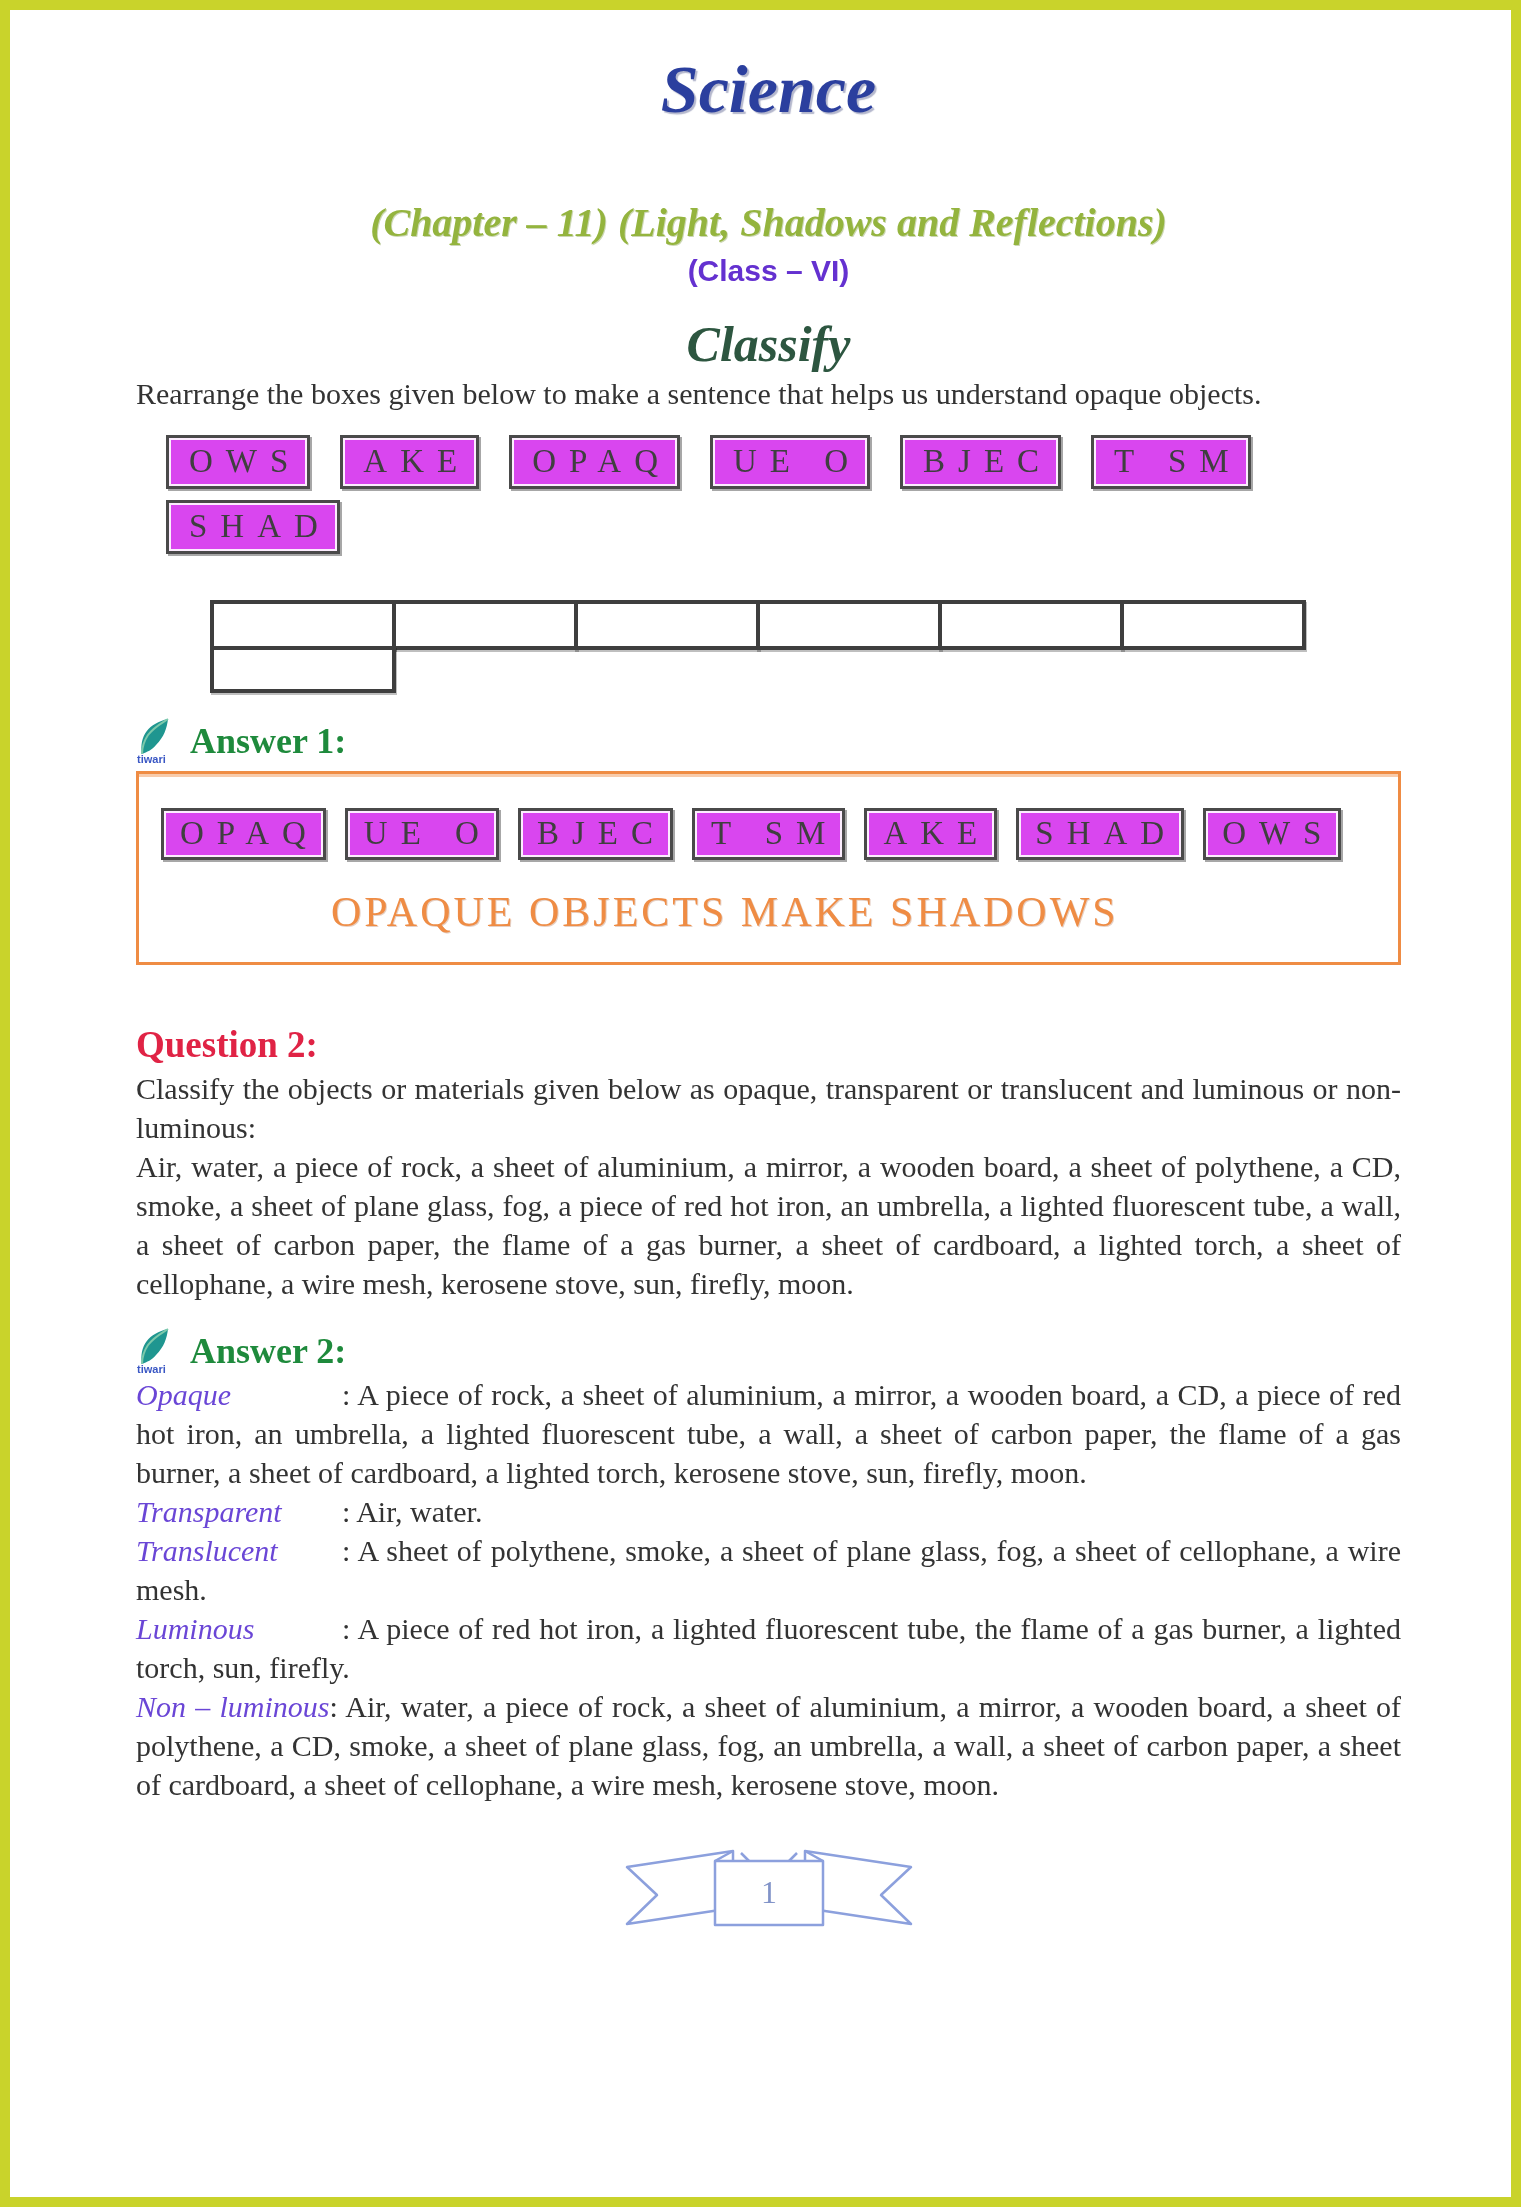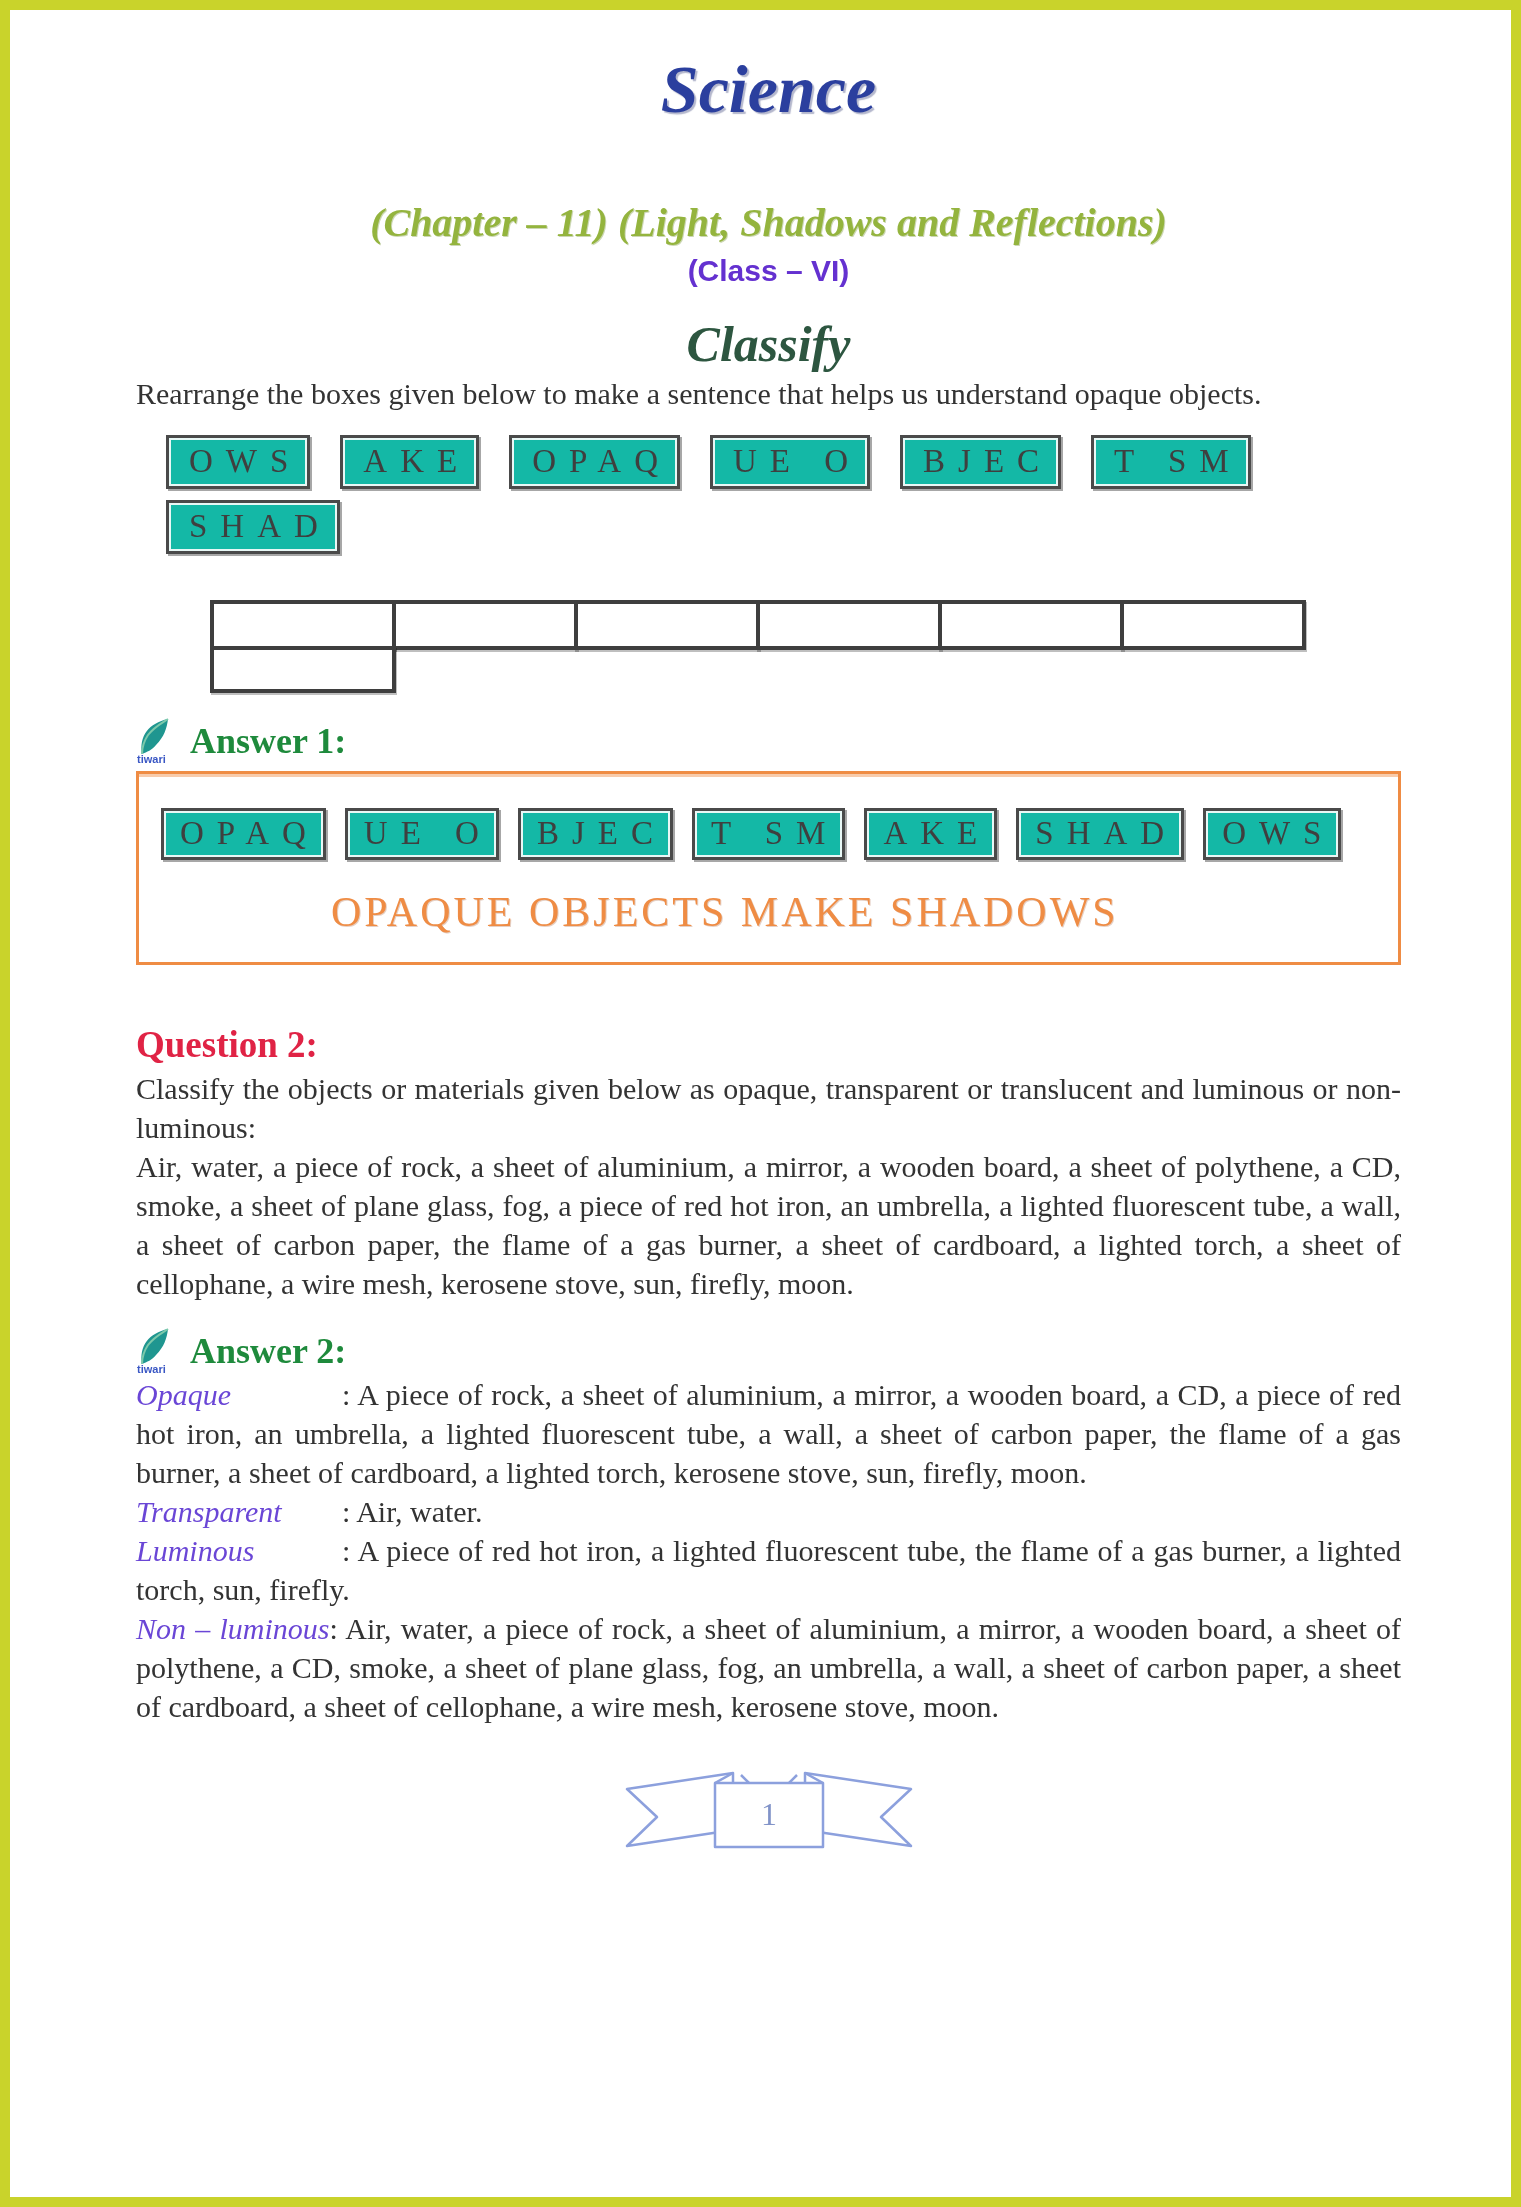--- a/index.html
+++ b/index.html
@@ -49,21 +49,21 @@
     color: var(--body_text, #333333);
   }
 
   .boxrow { display: flex; align-items: flex-start; }
   .boxrow.q1r1 { margin: 22px 0 0 30px; }
   .boxrow.q1r2 { margin: 11px 0 0 30px; }
   .lbox {
     display: inline-block;
     border: 3px solid var(--box_border, #4a4a4a);
     box-shadow: 2px 2px 0 rgba(60,60,60,0.45), inset 0 0 0 2px rgba(255,255,255,0.9);
-    background: #14b8a6;
+    background: #d946ef;
     font-size: 33px; line-height: 38px;
     letter-spacing: 13px;
     padding: 4px 6px 6px 20px;
     margin-right: 30px;
     color: #3f3f3f;
     white-space: pre;
   }
 
   .empty-grid { margin: 46px 0 0 74px; }
   .grid-row { display: flex; }
@@ -184,20 +184,21 @@
         <path d="M32 2 C 13 6, 3 19, 6 37 C 11 35, 16 33, 20 28 C 28 20, 31 11, 32 2 Z" fill="#1f9690"></path>
         <path d="M32 2 C 26 6, 18 10, 12 18 C 8 24, 6 31, 6 37" fill="none" stroke="#7cc9ab" stroke-width="2"></path>
         <text x="1" y="46" font-size="11" fill="#3a57c4" font-family="Liberation Sans, sans-serif">tiwari</text>
       </svg>
     </span>
     <span>Answer 2:</span>
   </div>
 
   <p class="classify"><span class="clabel w">Opaque</span><span>: A piece of rock, a sheet of aluminium, a mirror, a wooden board, a CD, a piece of red hot iron, an umbrella, a lighted fluorescent tube, a wall, a sheet of carbon paper, the flame of a gas burner, a sheet of cardboard, a lighted torch, kerosene stove, sun, firefly, moon.</span></p>
   <p class="classify"><span class="clabel w">Transparent</span><span>: Air, water.</span></p>
+  <p class="classify"><span class="clabel w">Translucent</span><span>: A sheet of polythene, smoke, a sheet of plane glass, fog, a sheet of cellophane, a wire mesh.</span></p>
   <p class="classify"><span class="clabel w">Luminous</span><span>: A piece of red hot iron, a lighted fluorescent tube, the flame of a gas burner, a lighted torch, sun, firefly.</span></p>
   <p class="classify"><span class="clabel">Non – luminous</span><span>: Air, water, a piece of rock, a sheet of aluminium, a mirror, a wooden board, a sheet of polythene, a CD, smoke, a sheet of plane glass, fog, an umbrella, a wall, a sheet of carbon paper, a sheet of cardboard, a sheet of cellophane, a wire mesh, kerosene stove, moon.</span></p>
 
   <div class="ribbon">
     <svg viewBox="0 0 300 90" width="300" height="90" aria-hidden="true">
       <g fill="#ffffff" stroke="#8ca0dd" stroke-width="2.5" stroke-linejoin="round">
         <path d="M8 23 L114 7 L114 64 L8 80 L38 51 Z"></path>
         <path d="M292 23 L186 7 L186 64 L292 80 L262 51 Z"></path>
         <path d="M96 17 L204 17 L204 81 L96 81 Z"></path>
         <path d="M96 17 L114 7 M130 17 L122 9 M204 17 L186 7 M170 17 L178 9" fill="none"></path>

